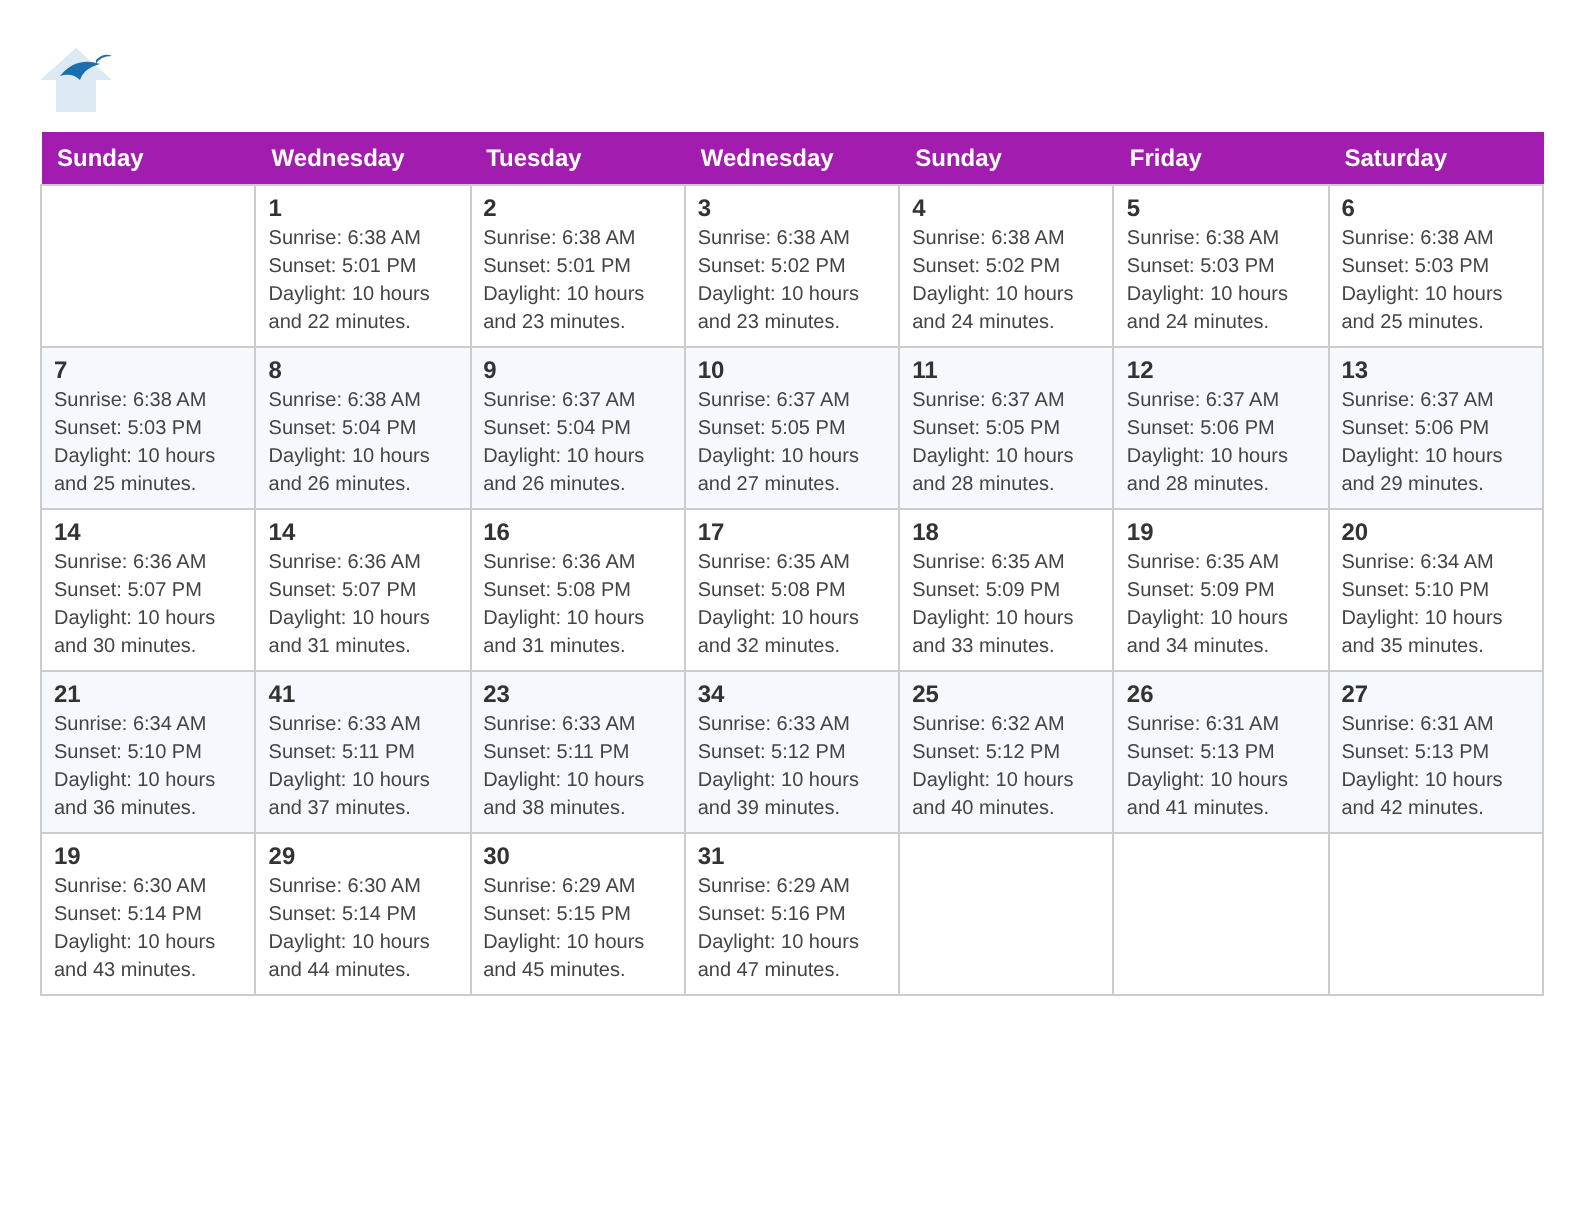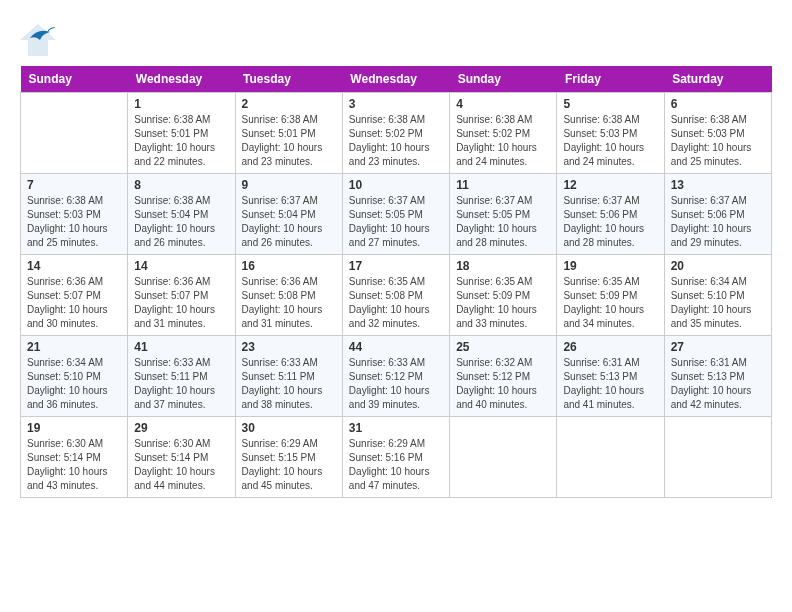--- a/index.html
+++ b/index.html
@@ -278,21 +278,21 @@
 and 37 minutes.</div>
         </td>
         <td>
           <span class="day-number">23</span>
           <div class="day-info" style="white-space: pre-line;">Sunrise: 6:33 AM
 Sunset: 5:11 PM
 Daylight: 10 hours
 and 38 minutes.</div>
         </td>
         <td>
-          <span class="day-number">44</span>
+          <span class="day-number">34</span>
           <div class="day-info" style="white-space: pre-line;">Sunrise: 6:33 AM
 Sunset: 5:12 PM
 Daylight: 10 hours
 and 39 minutes.</div>
         </td>
         <td>
           <span class="day-number">25</span>
           <div class="day-info" style="white-space: pre-line;">Sunrise: 6:32 AM
 Sunset: 5:12 PM
 Daylight: 10 hours

